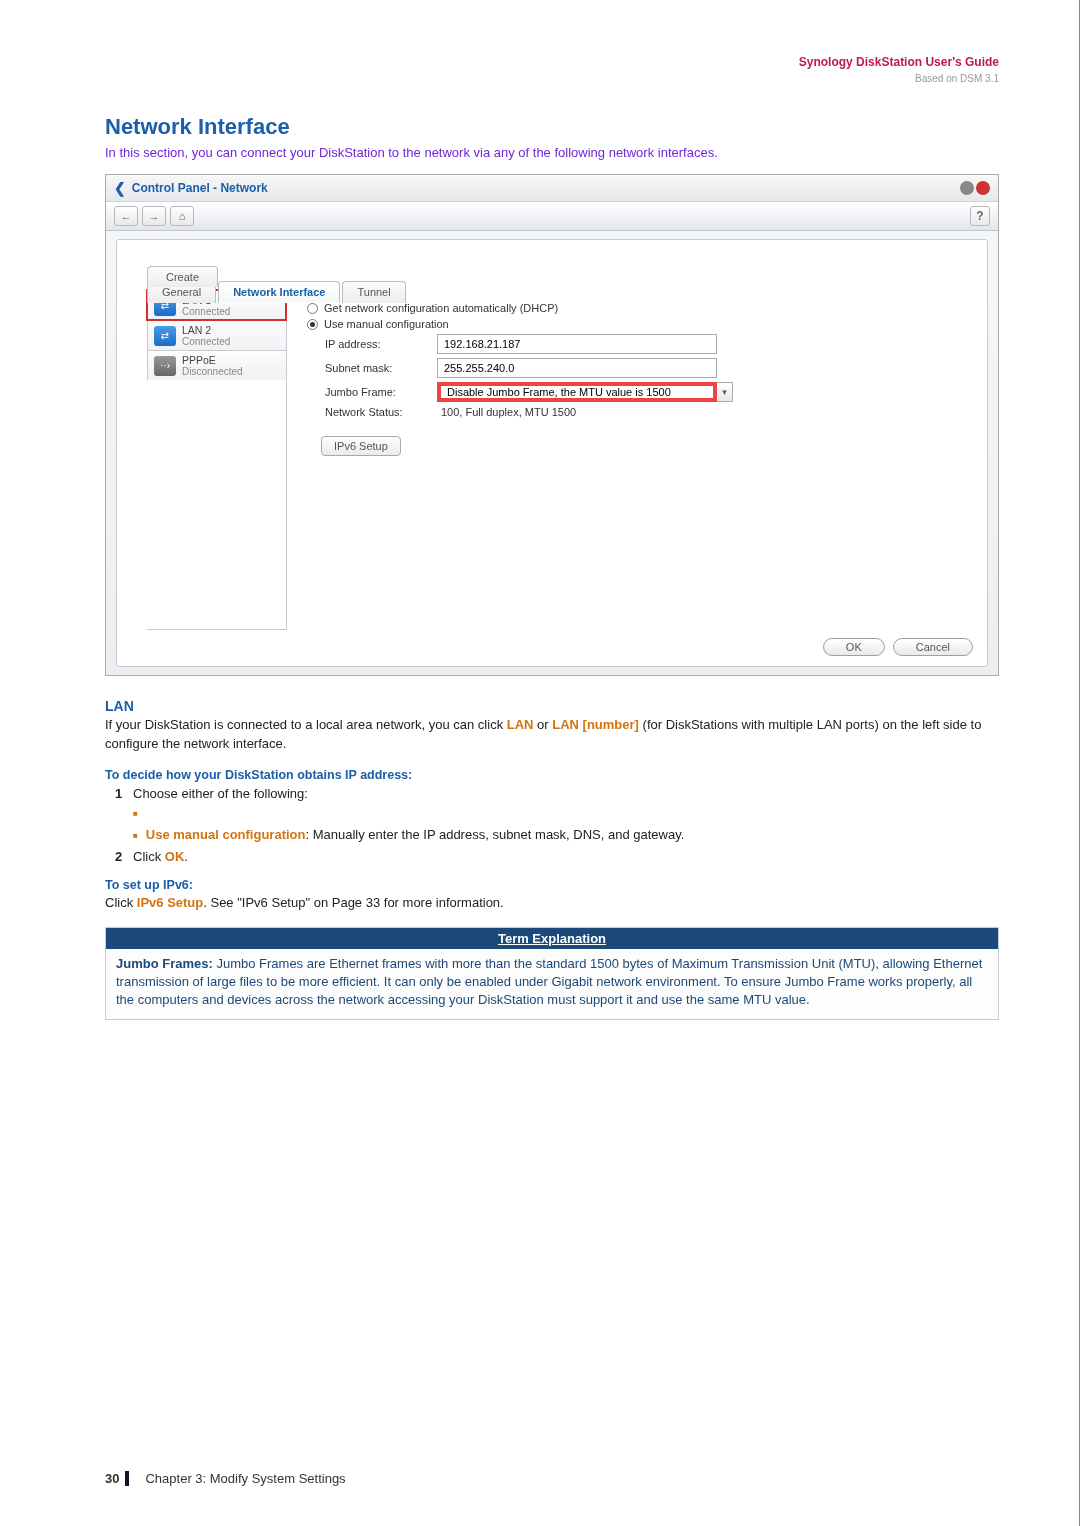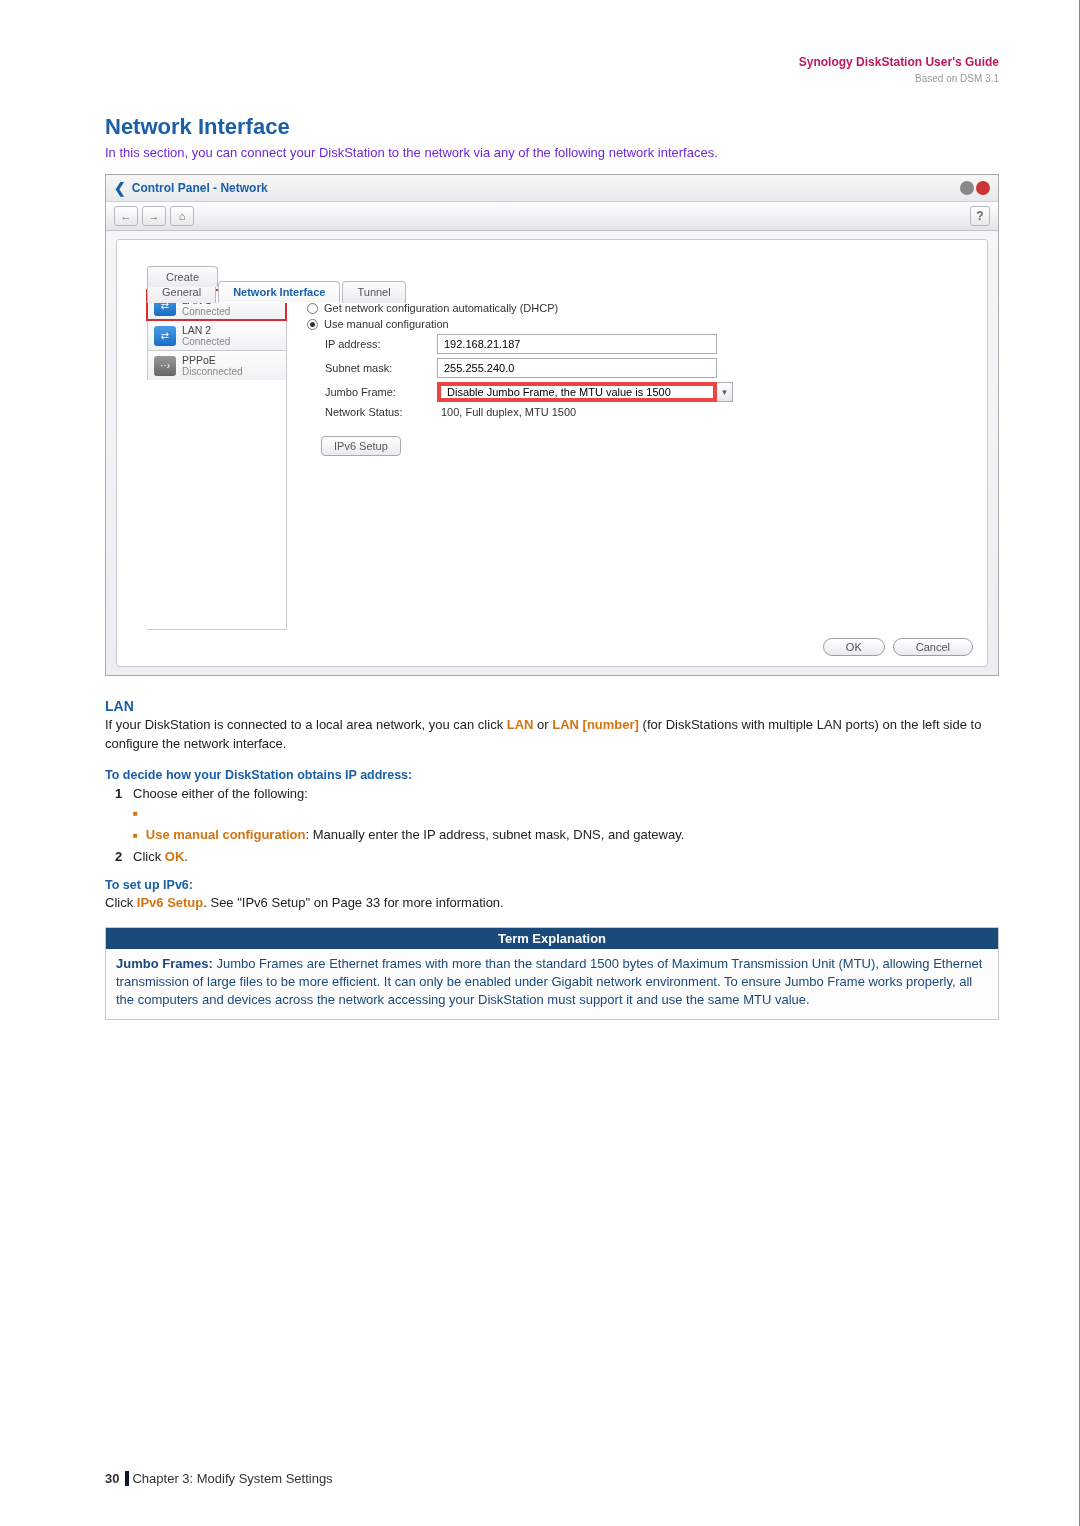--- a/index.html
+++ b/index.html
@@ -164,28 +164,28 @@
   .body-text { font-size:13px; line-height:1.45; color:#222; margin-top:2px; }
   .orange-bold { color:#d47410; font-weight:bold; }
   .blue-bold { color:#1a5fa8; font-weight:bold; font-size:12.5px; display:block; margin-top:14px; }
   .num-list { font-size:13px; color:#222; margin-top:4px; padding-left:10px; }
   .num-list .row { display:flex; gap:6px; margin-top:2px; }
   .num-list .num { font-weight:bold; width:12px; }
   .bullet-list { padding-left: 28px; margin-top:4px; }
   .bullet-row { display:flex; gap:8px; font-size:13px; color:#222; margin-top:4px; }
   .bullet-row .sq { color:#d47410; font-size:8px; line-height:18px; }
   .term-box { margin-top:14px; border:1px solid #c7cace; }
-  .term-head { background:#1b4a7a; color:#fff; font-weight:bold; text-align:center; padding:3px 0; font-size:13px; }
+  .term-head { background:#1b4a7a; color:#fff; font-weight:bold; text-align:center; padding:3px 0; font-size:13px;text-decoration:underline; }
   .term-body { padding:6px 10px 10px 10px; font-size:13px; color:#1b4a7a; line-height:1.4; background:#fdfdfd;}
   .term-body .lead { font-weight:bold; }
   .footer {
     position:absolute; bottom:40px; left:105px;
     font-size:13px; color:#333;
   }
-  .footer .pg { font-weight:bold; padding-right:6px; border-right:4px solid #0f172a; margin-right:3px; }
+  .footer .pg { font-weight:bold; padding-right:6px; border-right:4px solid #0f172a; margin-right:16px; }
 </style>
 </head>
 <body>
 
 <div class="page">
   <div class="top-header">
     <div class="title">Synology DiskStation User's Guide</div>
     <div class="sub">Based on DSM 3.1</div>
   </div>
 

